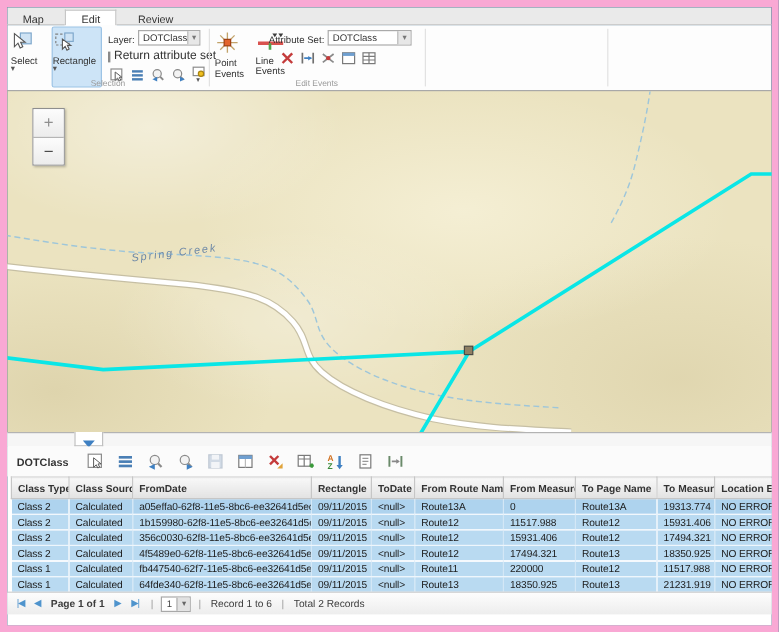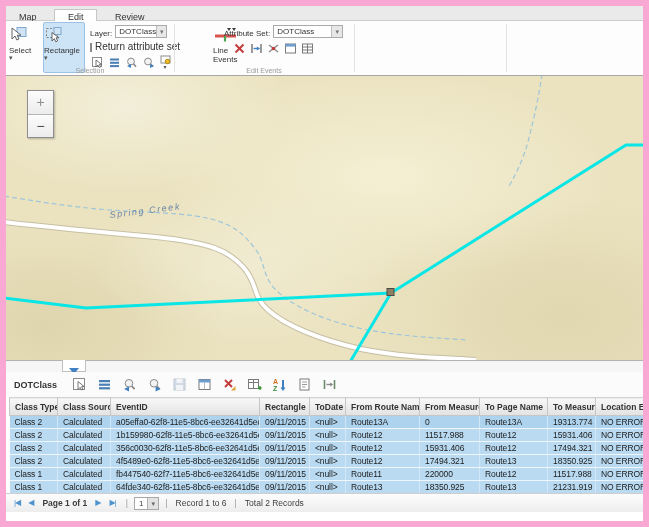--- a/index.html
+++ b/index.html
@@ -164,20 +164,35 @@
               <circle cx="8.5" cy="6.5" r="2.2" fill="#f0c020" stroke="#a98410"></circle>
             </svg>
             <span class="mi-caret">▾</span>
           </span>
       </div>
     </div>
 
     <div class="grouplabel" style="left:2px; width:164px;">Selection</div>
     <div class="vdiv" style="left:168px;"></div>
 
+    <div class="rb-btn" style="left:172px; width:32px;">
+      <span class="ic">
+        <svg width="21" height="21" viewBox="0 0 21 21">
+            <g stroke="#c2a36a" stroke-width="1.1">
+              <line x1="10.5" y1="2" x2="10.5" y2="19"></line>
+              <line x1="2" y1="10.5" x2="19" y2="10.5"></line>
+              <line x1="4.5" y1="4.5" x2="16.5" y2="16.5"></line>
+              <line x1="4.5" y1="16.5" x2="16.5" y2="4.5"></line>
+            </g>
+            <rect x="7.8" y="7.8" width="5.4" height="5.4" fill="#e2642d" stroke="#9e3f12"></rect>
+          </svg>
+      </span>
+      <span class="cap">Point</span>
+      <span class="cap">Events</span>
+    </div>
 
     <div class="rb-btn" style="left:206px; width:34px;">
       <span class="ic">
         <svg width="25" height="19" viewBox="0 0 25 19">
             <polygon points="14,3 18,3 16,6" fill="#3c3c3c"></polygon>
             <polygon points="19,3 23,3 21,6" fill="#3c3c3c"></polygon>
             <line x1="2" y1="11" x2="23" y2="11" stroke="#d9534f" stroke-width="3"></line>
             <line x1="12" y1="11" x2="12" y2="16.5" stroke="#4da64d" stroke-width="2.2"></line>
           </svg>
       </span>
@@ -359,21 +374,21 @@
             <col style="width: 74px;">
             <col style="width: 60px;">
             <col style="width: 68px;">
             <col style="width: 48px;">
             <col style="width: 63px;">
           </colgroup>
         <thead>
             <tr>
               <th>Class Type</th>
               <th>Class Source</th>
-              <th>EventID</th>
+              <th>FromDate</th>
               <th>Rectangle</th>
               <th>ToDate</th>
               <th>From Route Name</th>
               <th>From Measure</th>
               <th>To Page Name</th>
               <th>To Measure</th>
               <th>Location Error</th>
             </tr>
           </thead>
         <tbody>

